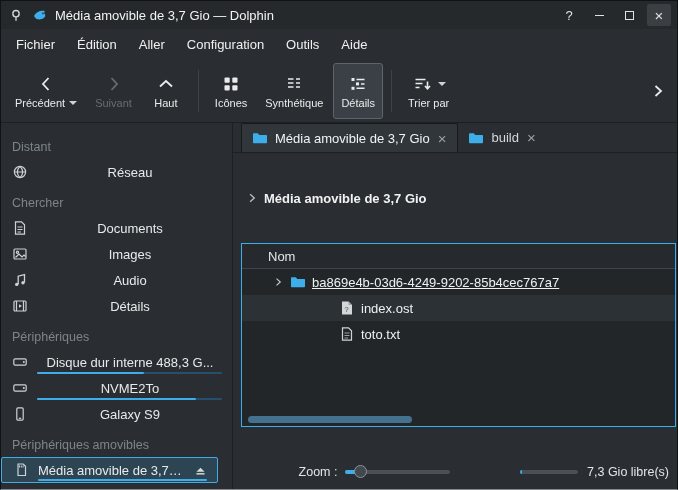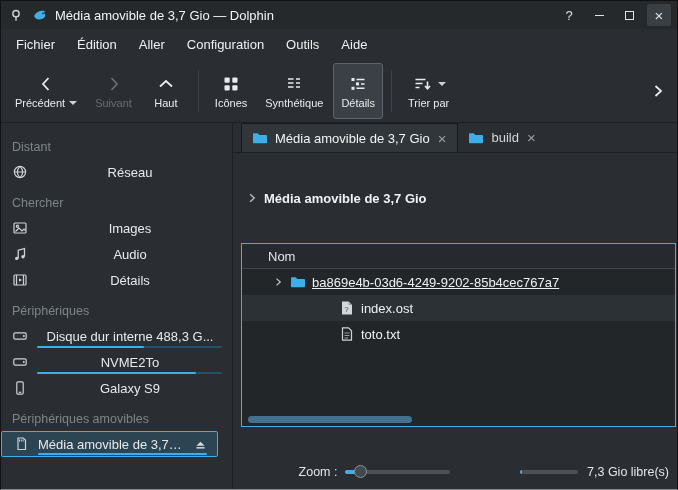--- a/index.html
+++ b/index.html
@@ -294,20 +294,31 @@
             </svg>
         </span>
         <span class="slabel">Réseau</span>
       </div>
 
       <div class="side-section">Chercher</div>
       <div class="side-item">
         <span class="sicon">
           <svg width="16" height="16" viewBox="0 0 16 16">
               <g stroke="currentColor" stroke-width="1.2" fill="none">
+                <path d="M3.5 1.8h6l3 3v9.4h-9z"></path>
+                <path d="M5.5 7h5M5.5 9.5h5M5.5 12h3.5"></path>
+              </g>
+            </svg>
+        </span>
+        <span class="slabel">Documents</span>
+      </div>
+      <div class="side-item">
+        <span class="sicon">
+          <svg width="16" height="16" viewBox="0 0 16 16">
+              <g stroke="currentColor" stroke-width="1.2" fill="none">
                 <rect x="2" y="3" width="12" height="10" rx="1"></rect>
                 <circle cx="5.5" cy="6.3" r="1.1"></circle>
                 <path d="M3.5 11.5 7 8l3 3 2-2 1.5 1.5"></path>
               </g>
             </svg>
         </span>
         <span class="slabel">Images</span>
       </div>
       <div class="side-item">
         <span class="sicon">

